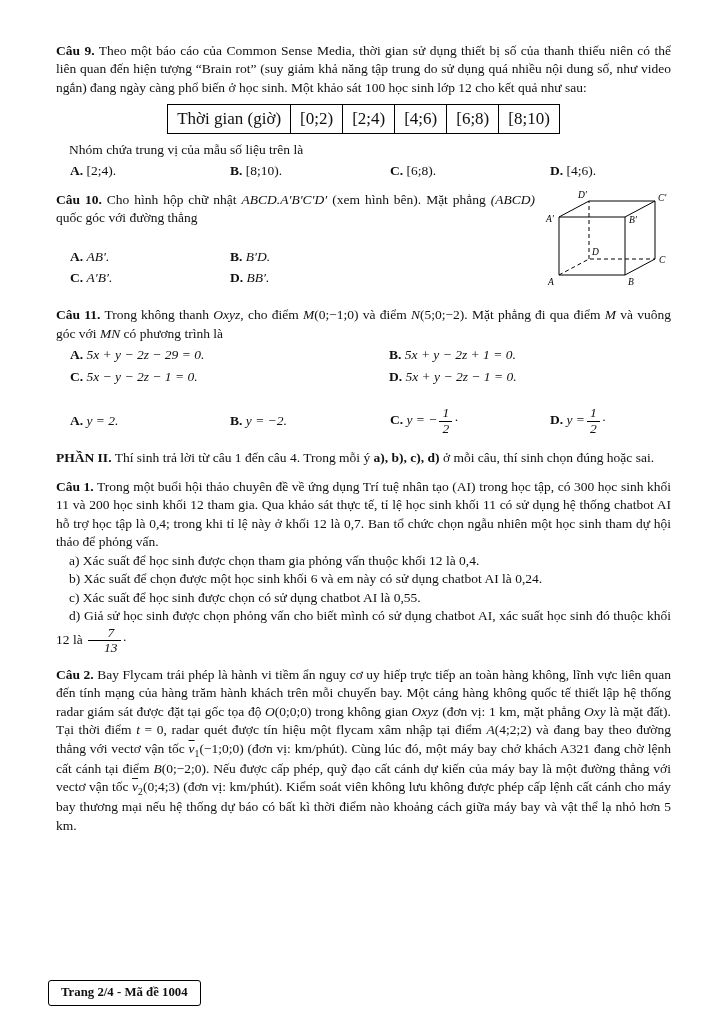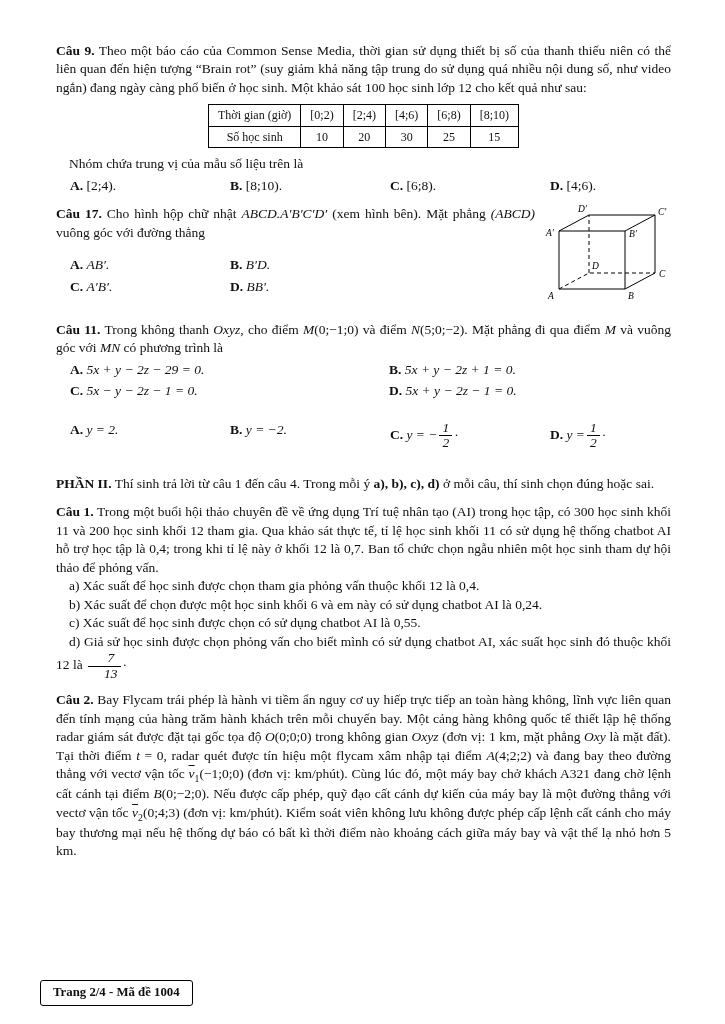--- a/index.html
+++ b/index.html
@@ -9,64 +9,56 @@
     padding:42px 54px 16px 56px;
     font-family:"Liberation Serif", serif;
     font-size:13.5px; line-height:1.37; color:#101010;
     background:#ffffff;
   }
   p { margin:0; }
   .block { margin-bottom:10px; }
   .para { text-align:justify; }
   .qlabel { font-weight:bold; }
   .sub { text-indent:13px; }
-  .optrow { display:flex; align-items:flex-start; padding-left:14px; margin-top:3px; }
+  .optrow { display:flex; align-items:center; padding-left:14px; margin-top:3px; }
   .opt { display:inline-block; }
   .opt b { font-weight:bold; }
   .w160 { width:160px; }
   .w320 { width:319px; }
   .it { font-style:italic; }
   .data-table { border-collapse:collapse; margin:7px auto 7px auto; }
-  .data-table td { border:1px solid #000; padding:2px 9px; text-align:center; font-size:12px; }
+  .data-table td { border:1px solid #000; padding:2px 9px; text-align:center; font-size:17px; }
   .frac { display:inline-block; vertical-align:middle; text-align:center; line-height:1.08; font-style:italic; margin:0 2px; }
   .frac .num { display:block; border-bottom:1px solid #000; padding:0 3px; }
   .frac .den { display:block; padding:0 3px; }
   .q10 { overflow:hidden; }
   .figure { float:right; width:126px; margin:-4px 0 2px 10px; }
   .figure text { font-size:9.5px; font-style:italic; font-family:"Liberation Serif", serif; fill:#000; }
   .footer-box {
-    position:absolute; left:40px; bottom:18px;
+    position:absolute; left:48px; bottom:18px;
     border:1px solid #000; border-radius:3px;
     padding:3px 12px; font-weight:bold; font-size:12.8px;
   }
 </style>
 </head>
 <body>
 
 <div class="page">
 
   <section class="block">
     <p class="para"><b class="qlabel">Câu 9.</b> <span>Theo một báo cáo của Common Sense Media, thời gian sử dụng thiết bị số của thanh thiếu niên có thể liên quan đến hiện tượng “Brain rot” (suy giảm khả năng tập trung do sử dụng quá nhiều nội dung số, như video ngắn) đang ngày càng phổ biến ở học sinh. Một khảo sát 100 học sinh lớp 12 cho kết quả như sau:</span></p>
     <table class="data-table">
       <tbody>
         <tr>
           <td>Thời gian (giờ)</td>
           <td>[0;2)</td>
           <td>[2;4)</td>
           <td>[4;6)</td>
           <td>[6;8)</td>
           <td>[8;10)</td>
-        </tr>
-        <tr>
-          <td>Số học sinh</td>
-          <td>10</td>
-          <td>20</td>
-          <td>30</td>
-          <td>25</td>
-          <td>15</td>
         </tr>
       </tbody>
     </table>
     <p class="para sub">Nhóm chứa trung vị của mẫu số liệu trên là</p>
     <div class="optrow">
       <span class="opt w160"><b>A.</b> <span>[2;4).</span></span>
       <span class="opt w160"><b>B.</b> <span>[8;10).</span></span>
       <span class="opt w160"><b>C.</b> <span>[6;8).</span></span>
       <span class="opt"><b>D.</b> <span>[4;6).</span></span>
     </div>
@@ -80,22 +72,22 @@
         <text x="1" y="35">A′</text>
         <text x="84" y="36">B′</text>
         <text x="113" y="14">C′</text>
         <text x="33" y="11">D′</text>
         <text x="3" y="98">A</text>
         <text x="83" y="98">B</text>
         <text x="114" y="76">C</text>
         <text x="47" y="68">D</text>
       </svg>
     </div>
-    <p class="para"><b class="qlabel">Câu 17.</b> <span><span>Cho hình hộp chữ nhật </span><i>ABCD.A′B′C′D′</i><span> (xem hình bên). Mặt phẳng </span><i>(ABCD)</i><span> vuông góc với đường thẳng</span></span></p>
-    <div class="optrow" style="margin-top:14px;">
+    <p class="para"><b class="qlabel">Câu 10.</b> <span><span>Cho hình hộp chữ nhật </span><i>ABCD.A′B′C′D′</i><span> (xem hình bên). Mặt phẳng </span><i>(ABCD)</i><span> quốc góc với đường thẳng</span></span></p>
+    <div class="optrow" style="margin-top:20px;">
       <span class="opt w160"><b>A.</b> <span class="it">AB′.</span></span>
       <span class="opt w160"><b>B.</b> <span class="it">B′D.</span></span>
     </div>
     <div class="optrow">
       <span class="opt w160"><b>C.</b> <span class="it">A′B′.</span></span>
       <span class="opt w160"><b>D.</b> <span class="it">BB′.</span></span>
     </div>
   </section>
 
   <section class="block">
@@ -112,21 +104,21 @@
 
   <section class="block">
     <div class="optrow" style="margin-top:20px;">
       <span class="opt w160"><b>A.</b> <span class="it">y = 2.</span></span>
       <span class="opt w160"><b>B.</b> <span class="it">y = −2.</span></span>
       <span class="opt w160"><b>C.</b> <span class="it">y = −</span><span class="frac"><span class="num">1</span><span class="den">2</span></span><span>·</span></span>
       <span class="opt"><b>D.</b> <span class="it">y =</span><span class="frac"><span class="num">1</span><span class="den">2</span></span><span>·</span></span>
     </div>
   </section>
 
-  <section class="block" style="margin-top:24px;">
+  <section class="block" style="margin-top:13px;">
     <p class="para"><b class="qlabel">PHẦN II.</b> <span><span>Thí sinh trả lời từ câu 1 đến câu 4. Trong mỗi ý </span><span style="font-weight: bold;">a), b), c), d)</span><span> ở mỗi câu, thí sinh chọn đúng hoặc sai.</span></span></p>
   </section>
 
   <section class="block">
     <p class="para"><b class="qlabel">Câu 1.</b> <span>Trong một buổi hội thảo chuyên đề về ứng dụng Trí tuệ nhân tạo (AI) trong học tập, có 300 học sinh khối 11 và 200 học sinh khối 12 tham gia. Qua khảo sát thực tế, tỉ lệ học sinh khối 11 có sử dụng hệ thống chatbot AI hỗ trợ học tập là 0,4; trong khi tỉ lệ này ở khối 12 là 0,7. Ban tổ chức chọn ngẫu nhiên một học sinh tham dự hội thảo để phỏng vấn.</span></p>
     <p class="para sub">a) Xác suất để học sinh được chọn tham gia phỏng vấn thuộc khối 12 là 0,4.</p>
     <p class="para sub">b) Xác suất để chọn được một học sinh khối 6 và em này có sử dụng chatbot AI là 0,24.</p>
     <p class="para sub">c) Xác suất để học sinh được chọn có sử dụng chatbot AI là 0,55.</p>
     <p class="para sub"><span>d) Giả sử học sinh được chọn phỏng vấn cho biết mình có sử dụng chatbot AI, xác suất học sinh đó thuộc khối 12 là</span> <span class="frac"><span class="num">7</span><span class="den">13</span></span><span>·</span></p>
   </section>

